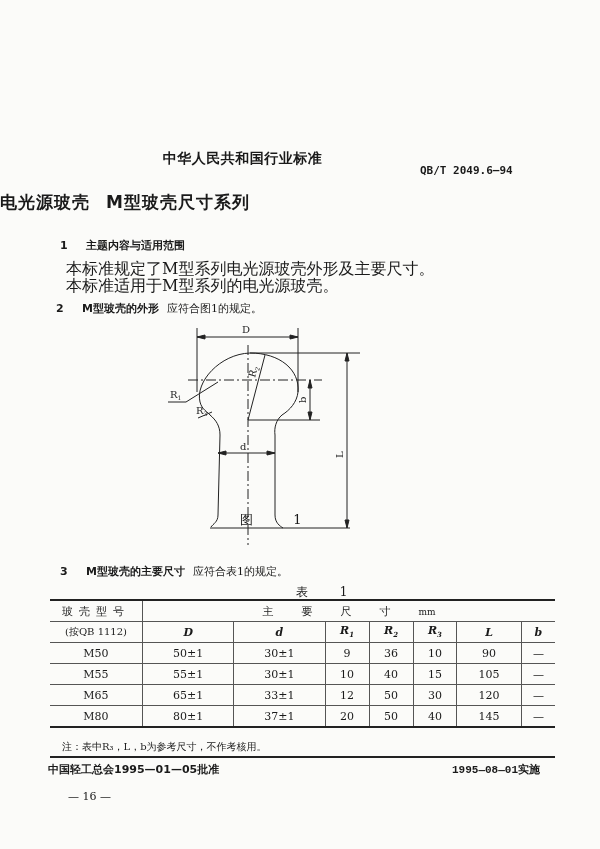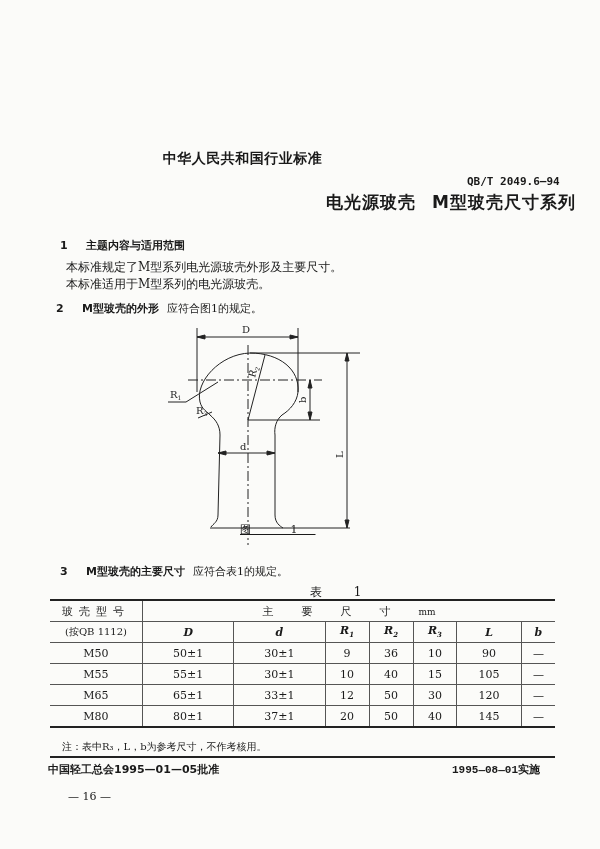--- a/index.html
+++ b/index.html
@@ -9,39 +9,38 @@
     font-family: "DejaVu Serif", "Liberation Serif", serif;
     color: #1a1a1a;
   }
   .abs { position: absolute; }
   .header-org {
     left: 0; width: 485px; top: 150px; text-align: center;
     font-family: "DejaVu Sans", "Liberation Sans", sans-serif;
     font-weight: bold; font-size: 14px; letter-spacing: 0.5px;
   }
   .std-code {
-    left: 420px; top: 175px; font-size: 11px; font-weight: bold;
+    left: 420px; top: 164px; font-size: 11px; font-weight: bold;
     font-family: "DejaVu Sans Mono", "Liberation Mono", monospace;
-    margin-left: 47px;
   }
   .doc-title {
-    left: 0; width: 576px; top: 191px; text-align: right;
+    left: 0; width: 576px; top: 191px; text-align: left;
     font-family: "DejaVu Sans", "Liberation Sans", sans-serif;
     font-weight: bold; font-size: 17px; letter-spacing: 1px;
   }
   .doc-title .gap { display: inline-block; width: 16px; }
   .sec-head {
     font-family: "DejaVu Sans", "Liberation Sans", sans-serif;
     font-size: 11px; font-weight: bold; margin-left: 12px;
   }
   .sec-head .num { display: inline-block; width: 26px; }
   .sec-head .rest { font-weight: normal; font-family: "DejaVu Serif", "Liberation Serif", serif; margin-left: 8px; }
-  .body-text { font-size: 12px; }
-  .fig-caption { left: 240px; top: 522px; font-size: 11px; letter-spacing: 18px; text-decoration: underline; }
-  .table-caption { left: 310px; top: 584px; font-size: 12px; letter-spacing: 14px; }
+  .body-text { font-size: 16px; }
+  .fig-caption { left: 240px; top: 511px; font-size: 13px; letter-spacing: 18px; }
+  .table-caption { left: 296px; top: 584px; font-size: 12px; letter-spacing: 14px; }
 
   table.dims {
     position: absolute; left: 50px; top: 599px; width: 505px;
     border-collapse: collapse; font-size: 11px;
     border-top: 2px solid #222; border-bottom: 2px solid #222;
   }
   table.dims td {
     border: 1px solid #555; text-align: center; height: 20px; padding: 0; margin-top: 17px;
   }
   table.dims tr td:first-child { border-left: none; }

